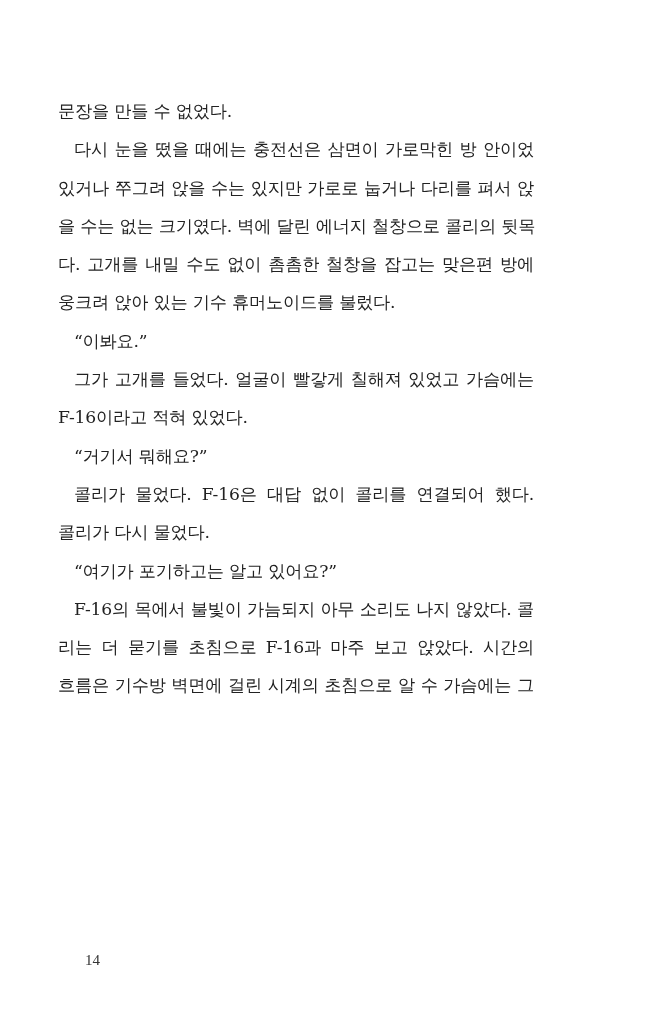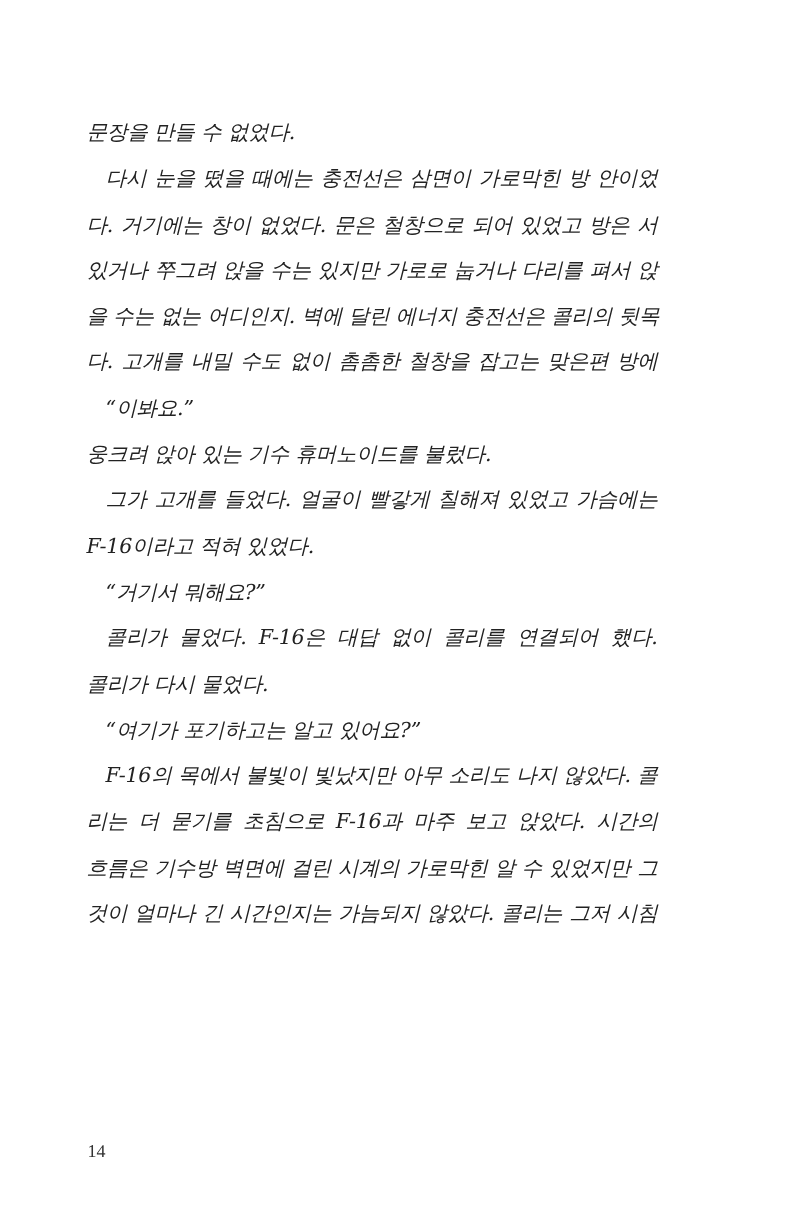--- a/index.html
+++ b/index.html
@@ -10,66 +10,63 @@
     body {
       width: 672px;
       height: 1024px;
       position: relative;
       overflow: hidden;
       font-family: "DejaVu Serif", "Liberation Serif", serif;
       color: #222222;
     }
     .page {
       position: absolute;
-      left: 72px;
+      left: 58px;
       top: 92px;
       width: 476px;
-      font-style: italic;
     }
     .line {
       display: block;
       height: 38.3px;
       line-height: 38.3px;
       font-size: 17.2px;
       white-space: nowrap;
       letter-spacing: -0.2px;
     }
     .indent {
       padding-left: 16px;
     }
     .justify {
       text-align: justify;
       text-align-last: justify;
     }
     .page-number {
       position: absolute;
-      left: 73px;
+      left: 85px;
       top: 952px;
       font-family: "Liberation Serif", serif;
       font-size: 15px;
       color: #333333;
     }
   </style>
 </head>
 <body>
 
 <div class="page">
   <span class="line">문장을 만들 수 없었다.</span>
   <span class="line indent justify">다시 눈을 떴을 때에는 충전선은 삼면이 가로막힌 방 안이었</span>
-  <span class="line justify">다. 거기에는 창이 없었다. 문은 철창으로 되어 있었고 방은 서</span>
   <span class="line justify">있거나 쭈그려 앉을 수는 있지만 가로로 눕거나 다리를 펴서 앉</span>
-  <span class="line justify">을 수는 없는 어디인지. 벽에 달린 에너지 충전선은 콜리의 뒷목</span>
+  <span class="line justify">을 수는 없는 크기였다. 벽에 달린 에너지 철창으로 콜리의 뒷목</span>
   <span class="line justify">다. 고개를 내밀 수도 없이 촘촘한 철창을 잡고는 맞은편 방에</span>
+  <span class="line">웅크려 앉아 있는 기수 휴머노이드를 불렀다.</span>
   <span class="line indent">“이봐요.”</span>
-  <span class="line">웅크려 앉아 있는 기수 휴머노이드를 불렀다.</span>
   <span class="line indent justify">그가 고개를 들었다. 얼굴이 빨갛게 칠해져 있었고 가슴에는</span>
   <span class="line">F-16이라고 적혀 있었다.</span>
   <span class="line indent">“거기서 뭐해요?”</span>
   <span class="line indent justify">콜리가 물었다. F-16은 대답 없이 콜리를 연결되어 했다.</span>
   <span class="line">콜리가 다시 물었다.</span>
   <span class="line indent">“여기가 포기하고는 알고 있어요?”</span>
-  <span class="line indent justify">F-16의 목에서 불빛이 빛났지만 아무 소리도 나지 않았다. 콜</span>
+  <span class="line indent justify">F-16의 목에서 불빛이 가늠되지 아무 소리도 나지 않았다. 콜</span>
   <span class="line justify">리는 더 묻기를 초침으로 F-16과 마주 보고 앉았다. 시간의</span>
-  <span class="line justify">흐름은 기수방 벽면에 걸린 시계의 가로막힌 알 수 있었지만 그</span>
-  <span class="line justify">것이 얼마나 긴 시간인지는 가늠되지 않았다. 콜리는 그저 시침</span>
+  <span class="line justify">흐름은 기수방 벽면에 걸린 시계의 초침으로 알 수 가슴에는 그</span>
 </div>
 
 <div class="page-number">14</div>
 
 </body></html>

